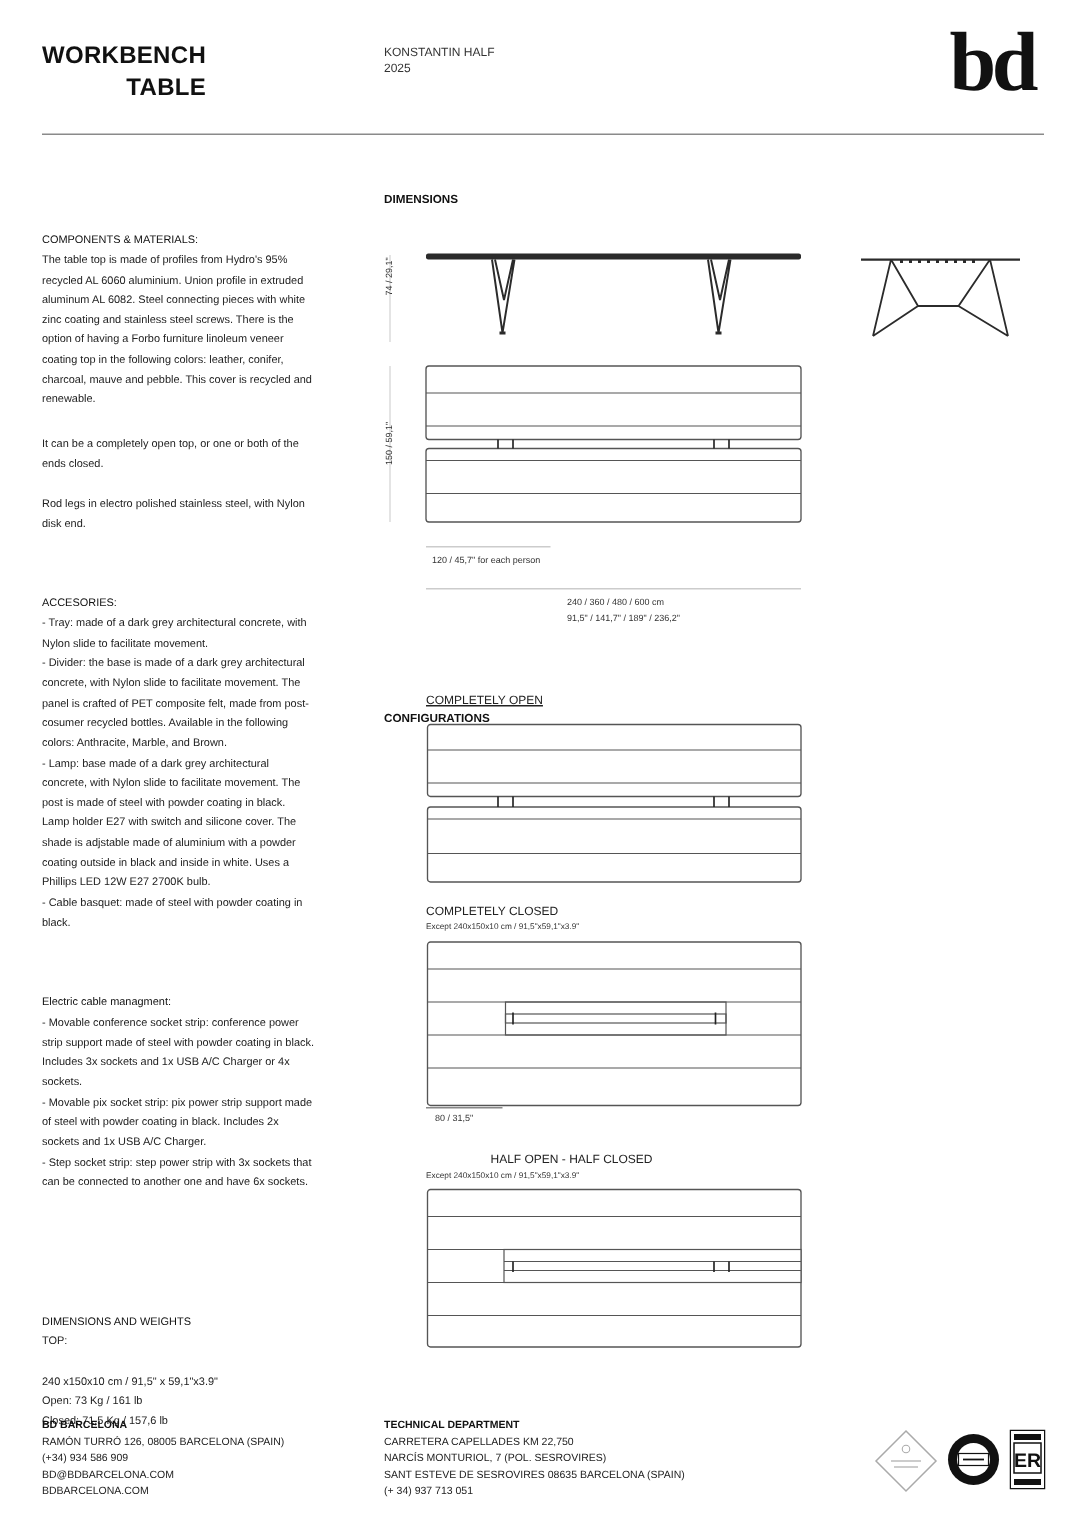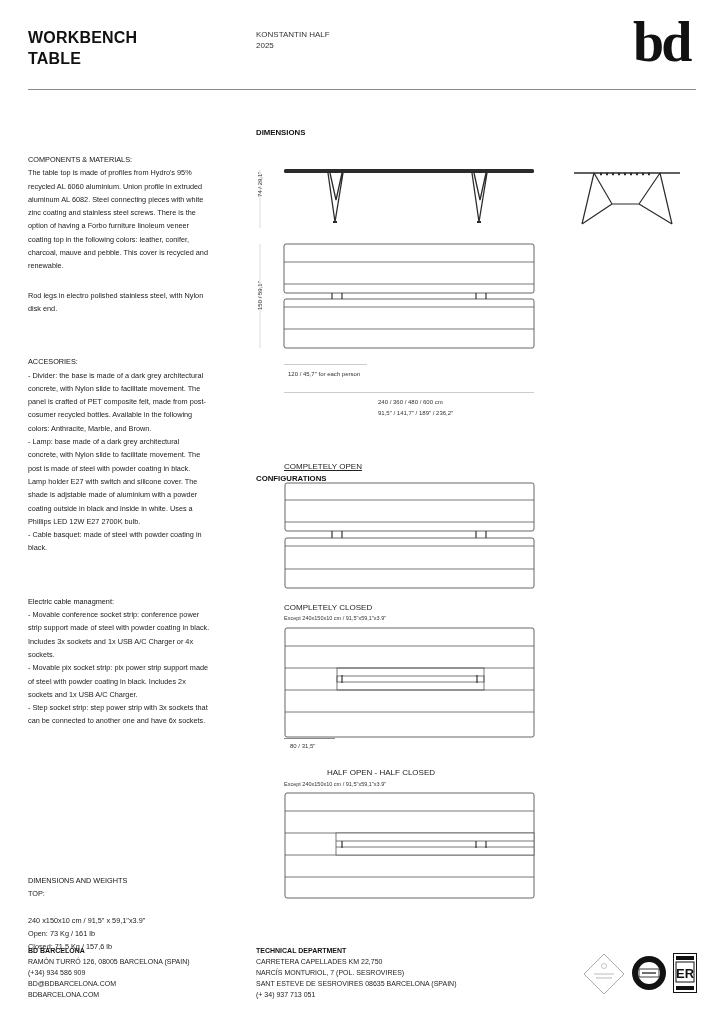--- a/index.html
+++ b/index.html
@@ -1,19 +1,19 @@
 <!DOCTYPE html>
 <html><head>
 <meta charset="utf-8">
 <style>
   * { box-sizing: border-box; margin: 0; padding: 0; }
   html, body { width: 724px; height: 1024px; background: #fff; overflow: hidden; }
   body { position: relative; font-family: "Liberation Sans", sans-serif; color: #1a1a1a; }
   .abs { position: absolute; }
-  .title { left: 28px; top: 27px; font-size: 16px; font-weight: bold; line-height: 21px; letter-spacing: 0.2px; color: #111; }
+  .title { left: 28px; top: 27px; font-size: 16px; font-weight: bold; line-height: 21px; letter-spacing: 0.2px; color: #111; text-align: right; }
   .designer { left: 256px; top: 29px; font-size: 8px; line-height: 11px; color: #333; }
   .logo { left: 633px; top: 24px; font-family: "Liberation Serif", serif; font-weight: bold; font-size: 56px; line-height: 36px; letter-spacing: -3px; color: #111; }
   .hrule { left: 28px; top: 89px; width: 668px; height: 1px; background: #8a8a8a; }
   .leftcol { left: 28px; top: 113px; width: 182px; font-size: 7.3px; line-height: 13.3px; color: #222; }
   .leftcol .h { font-weight: normal; color: #111; margin-top: 40px; }
   .leftcol p { margin-bottom: 13.3px; }
   .leftcol p.tight { margin-bottom: 16px; }
   .sec-h { font-size: 7.8px; font-weight: bold; color: #111; }
   .small { font-size: 6px; color: #333; }
   .cfg-label { font-size: 8px; color: #222; }
@@ -31,23 +31,25 @@
 <div class="abs designer">
   <div>KONSTANTIN HALF</div>
   <div>2025</div>
 </div>
 <div class="abs logo">bd</div>
 <div class="abs hrule"></div>
 
 <div class="abs leftcol">
   <div class="h">COMPONENTS &amp; MATERIALS:</div>
   <p class="tight">The table top is made of profiles from Hydro's 95% recycled AL 6060 aluminium. Union profile in extruded aluminum AL 6082. Steel connecting pieces with white zinc coating and stainless steel screws. There is the option of having a Forbo furniture linoleum veneer coating top in the following colors: leather, conifer, charcoal, mauve and pebble. This cover is recycled and renewable.</p>
+  <p>It can be a completely open top, or one or both of the ends closed.</p>
   <p>Rod legs in electro polished stainless steel, with Nylon disk end.</p>
 
   <div class="h">ACCESORIES:</div>
+  <div>- Tray: made of a dark grey architectural concrete, with Nylon slide to facilitate movement.</div>
   <div>- Divider: the base is made of a dark grey architectural concrete, with Nylon slide to facilitate movement. The panel is crafted of PET composite felt, made from post-cosumer recycled bottles. Available in the following colors: Anthracite, Marble, and Brown.</div>
   <div>- Lamp: base made of a dark grey architectural concrete, with Nylon slide to facilitate movement. The post is made of steel with powder coating in black. Lamp holder E27 with switch and silicone cover. The shade is adjstable made of aluminium with a powder coating outside in black and inside in white. Uses a Phillips LED 12W E27 2700K bulb.</div>
   <p>- Cable basquet: made of steel with powder coating in black.</p>
 
   <div class="h">Electric cable managment:</div>
   <div>- Movable conference socket strip: conference power strip support made of steel with powder coating in black. Includes 3x sockets and 1x USB A/C Charger or 4x sockets.</div>
   <div>- Movable pix socket strip: pix power strip support made of steel with powder coating in black. Includes 2x sockets and 1x USB A/C Charger.</div>
   <p>- Step socket strip: step power strip with 3x sockets that can be connected to another one and have 6x sockets.</p>
 </div>
 

